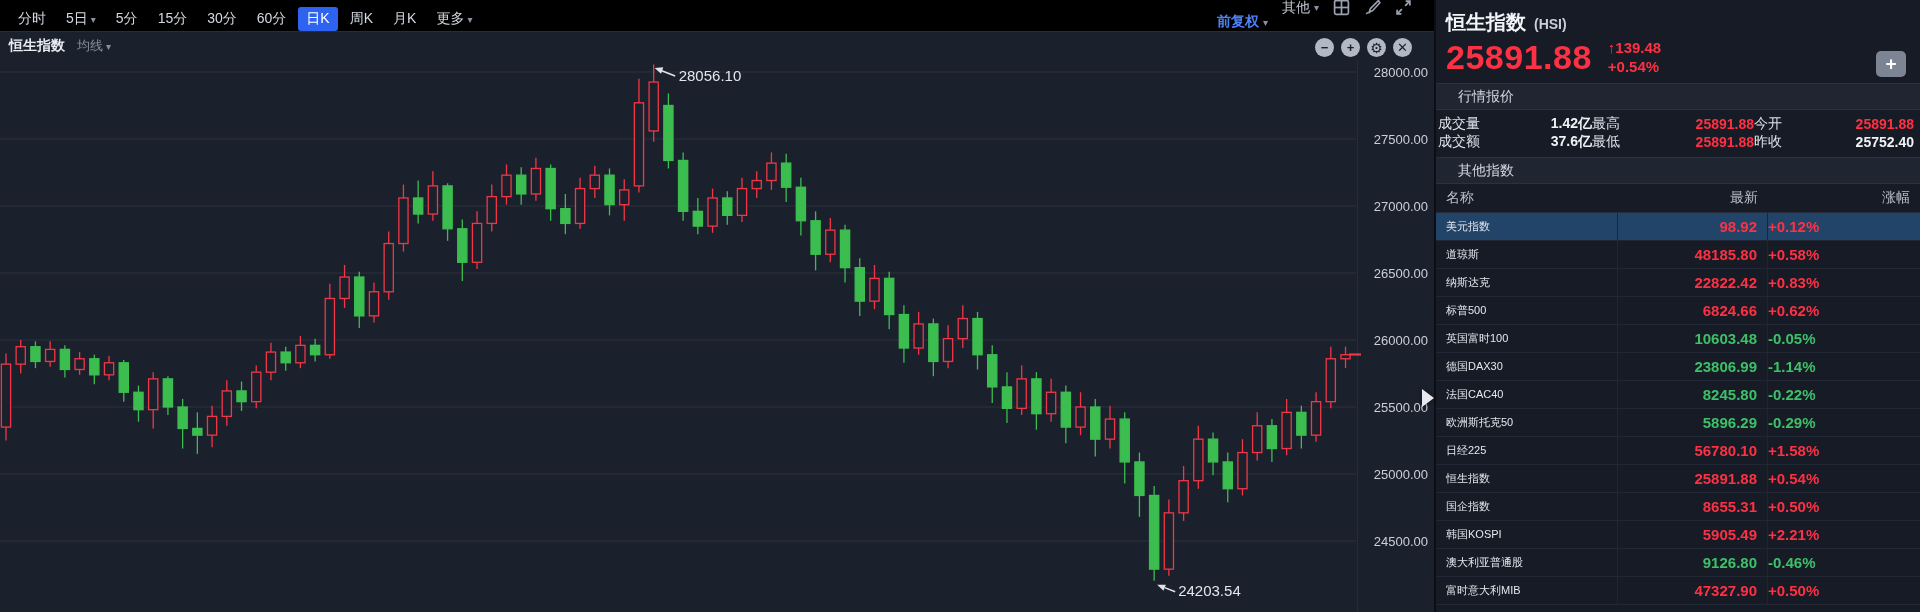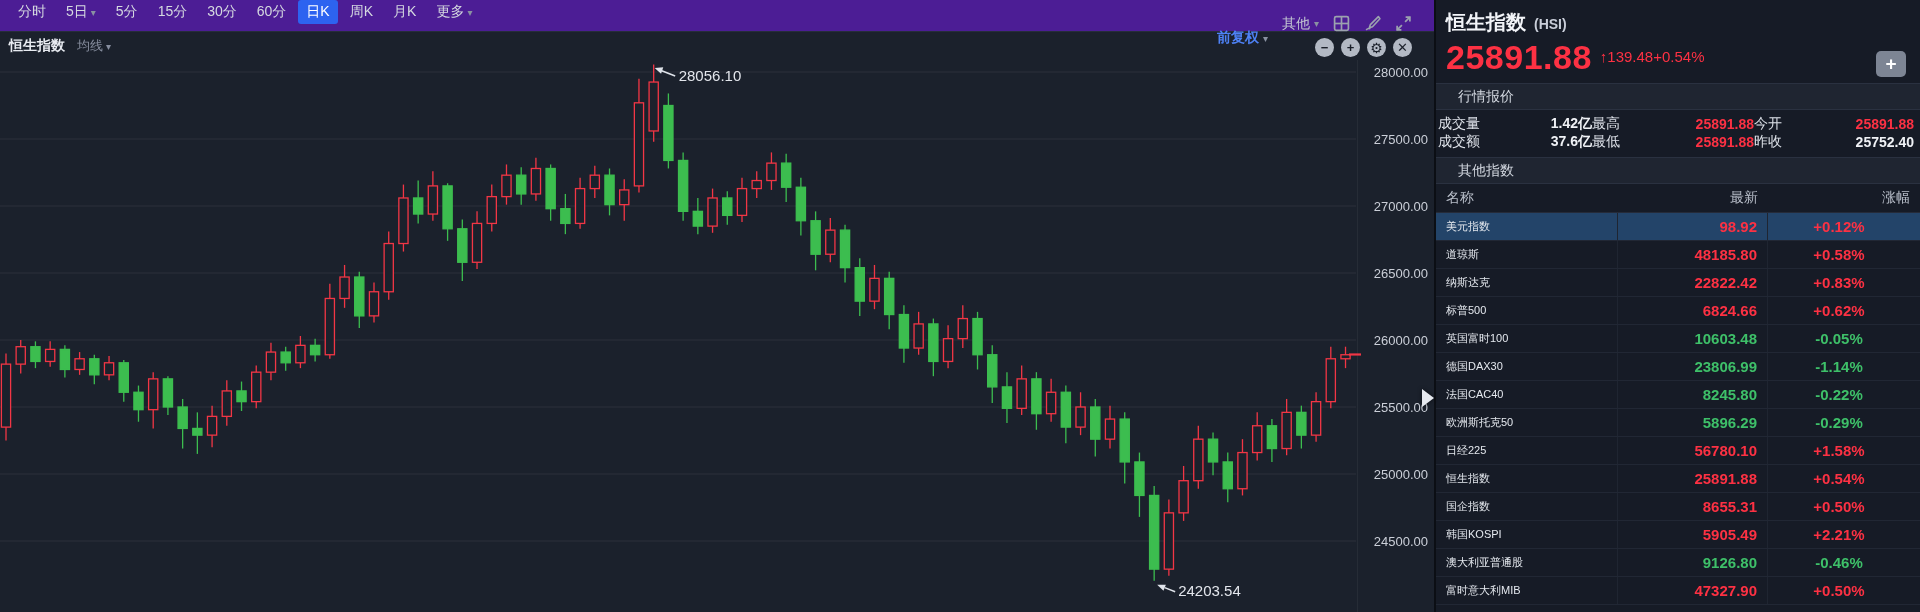--- a/index.html
+++ b/index.html
@@ -2,22 +2,22 @@
 <html><head>
 <meta charset="utf-8">
 <style>
   * { margin:0; padding:0; box-sizing:border-box; }
   html,body { background:#0d1017; }
   body { font-family:"Liberation Sans","DejaVu Sans",sans-serif; }
   .app { position:relative; width:1920px; height:612px; background:#1b212c; overflow:hidden; display:flex; }
 
   
   .chart-pane { position:relative; width:1434px; height:612px; background:#1b212c; flex:none; }
-  .toolbar { position:relative; height:32px; background:#4c1d95; border-bottom:1px solid #272d3a;
-             display:flex; align-items:flex-start; padding:0 22px 0 10px; z-index:5; }
+  .toolbar { position:relative; height:32px; background:#000000; border-bottom:1px solid #272d3a;
+             display:flex; align-items:flex-end; padding:0 22px 0 10px; z-index:5; }
   .periods { display:flex; align-items:center; }
   .ptab { display:flex; align-items:center; color:#d5d9e0; font-size:14px; padding:3px 8px; margin-right:4px;
           border-radius:3px; cursor:pointer; white-space:nowrap; }
   .ptab .caret { color:#8a91a2; font-size:10px; margin-left:3px; }
   .ptab.active { background:#2d63f0; color:#ffffff; }
   .tb-right { margin-left:auto; display:flex; align-items:center; gap:14px; }
   .dd { display:flex; align-items:center; font-size:14px; cursor:pointer; }
   .dd .caret { color:#8a91a2; font-size:10px; margin-left:4px; }
   .dd.blue { color:#4e82f7; font-weight:bold;margin-top:29px; }
   .dd.gray { color:#c3c8d2; }
@@ -42,21 +42,21 @@
                     border-left:12px solid #e6e9ef; cursor:pointer;
                     filter:drop-shadow(0 0 2px rgba(0,0,0,.6)); }
 
   
   .panel { position:relative; width:486px; height:612px; background:#161b26; border-left:2px solid #0b0e14; flex:none; }
   .p-title { padding:9px 10px 0 10px; display:flex; align-items:baseline; }
   .p-title .name { color:#f2f4f8; font-size:20px; font-weight:bold; }
   .p-title .code { color:#c9ced9; font-size:14px; font-weight:bold; margin-left:8px; }
   .p-price-row { padding:2px 14px 6px 10px; display:flex; align-items:center; }
   .p-price { font-size:34px; font-weight:bold; letter-spacing:.5px; }
-  .p-change { margin-left:8px; display:flex; flex-direction:row; line-height:1.25; font-size:15px; font-weight:normal; }
+  .p-change { margin-left:16px; display:flex; flex-direction:column; line-height:1.25; font-size:15px; font-weight:bold; }
   .p-plus { margin-left:auto; width:30px; height:26px; border-radius:5px; background:#7d8594; color:#ffffff;
             font-size:19px; font-weight:bold; display:flex; align-items:center; justify-content:center;
             cursor:pointer; align-self:flex-end; }
   .band { height:27px; background:#1f2531; border-top:1px solid #2a3140; border-bottom:1px solid #2a3140;
           display:flex; align-items:center; padding-left:22px; color:#d3d8e0; font-size:14px; }
   .quote { padding:5px 14px 6px 10px; display:flex; flex-direction:column; gap:0;align-items:center; }
   .q-row { display:grid; grid-template-columns:70px 84px 50px 112px 50px 110px; align-items:center; }
   .q-label { color:#dde1e8; font-size:14px; }
   .q-val { font-size:14px; font-weight:bold; text-align:right; }
   .white { color:#f0f2f6; }
@@ -64,21 +64,21 @@
   .green { color:#3ec069; }
 
   .tbl-head { display:grid; grid-template-columns:1fr 150px 152px; height:29px; align-items:center;
               border-bottom:1px solid #252b39; color:#b8bec9; font-size:14px; }
   .tbl-head .c1 { padding-left:10px; }
   .tbl-head .c2, .tbl-head .c3 { text-align:right; padding-right:10px; }
   .tbl-rows { }
   .trow { display:grid; grid-template-columns:1fr 150px 152px; height:28px; align-items:center;
           border-bottom:1px solid #212734; cursor:pointer; }
   .trow .c1 { padding-left:10px; color:#e4e8ee; font-size:11px; white-space:nowrap; overflow:hidden; }
-  .trow .c2, .trow .c3 { text-align:center; padding-right:10px; font-size:15px; font-weight:bold; }
+  .trow .c2, .trow .c3 { text-align:left; padding-right:10px; font-size:15px; font-weight:bold; }
   .trow .c1, .trow .c2 { border-right:1px solid #1f2531; height:100%; display:flex; align-items:center; }
   .trow .c2 { justify-content:flex-end; }
   .trow.selected { background:#234469; }
 </style>
 </head>
 <body>
 
 <div class="app">
 
   <div class="chart-pane">

